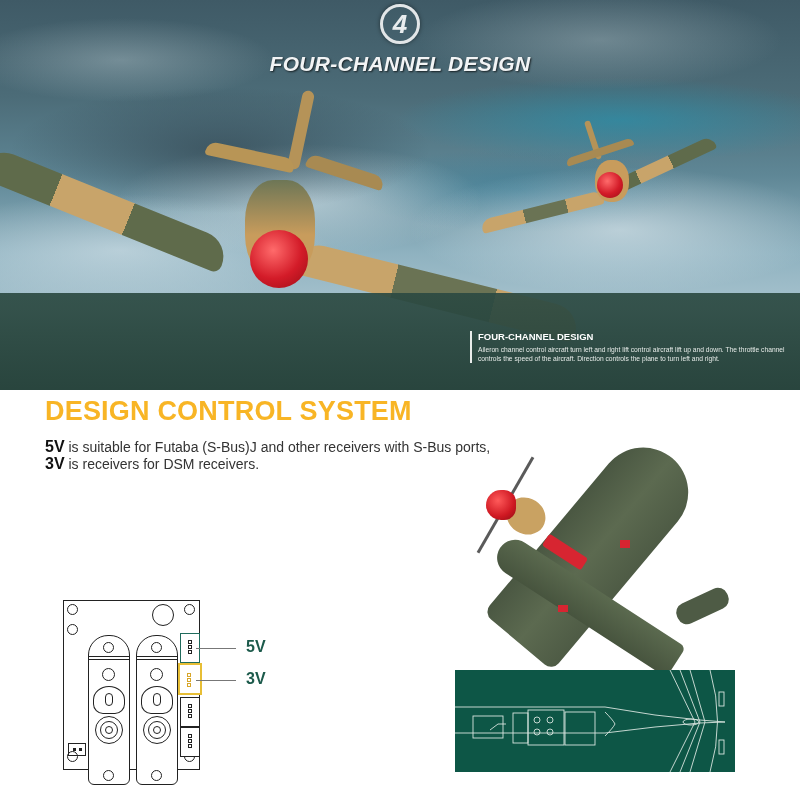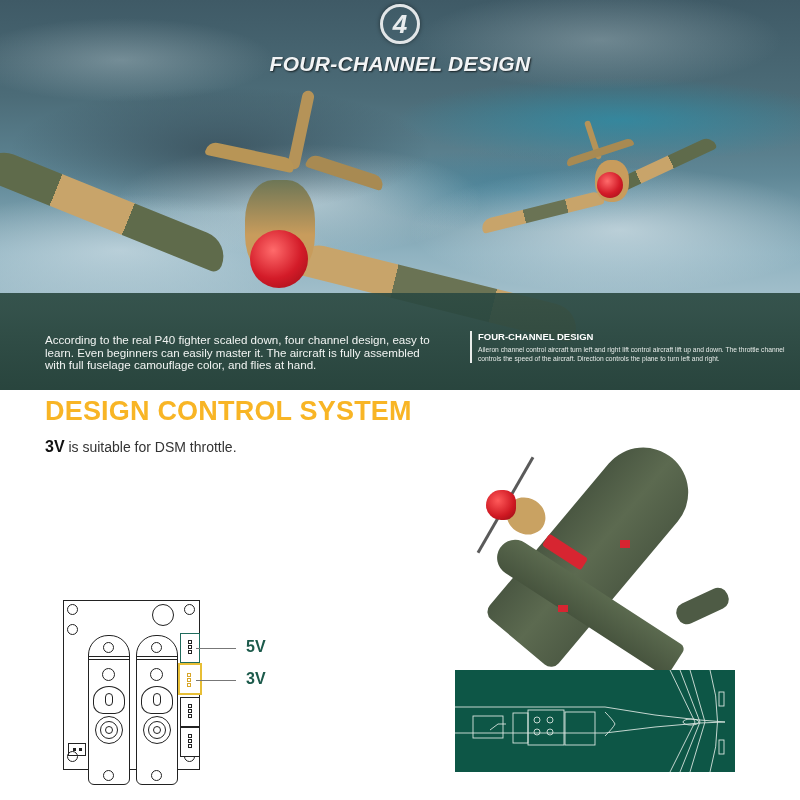--- a/index.html
+++ b/index.html
@@ -143,32 +143,32 @@
     <div class="wing camo-b" style="left:0;top:85px;width:125px;height:14px;transform:rotate(-14deg);"></div>
     <div class="wing camo-a" style="left:120px;top:40px;width:120px;height:14px;transform:rotate(-25deg);"></div>
     <div class="fin" style="left:110px;top:0;width:6px;height:40px;border-radius:3px;transform:rotate(-18deg);"></div>
     <div class="wing" style="left:85px;top:28px;width:70px;height:8px;background:#a88a52;transform:rotate(-18deg);"></div>
     <div class="cowl" style="left:115px;top:40px;width:34px;height:42px;border-radius:45%;"></div>
     <div class="spinner" style="left:117px;top:52px;width:26px;height:26px;"></div>
   </div>
 
   <div class="hero-band"></div>
 
-  <div class="hero-left-text">According to the real P40 fighter scaled down, four channel design, easy to learn. Even beginners can easily master it. The aircraft is fully assembled with full fuselage camouflage color, and flies at hand.</div>
 
   <div class="hero-right">
     <div class="hero-right-title">FOUR-CHANNEL DESIGN</div>
     <div class="hero-right-text">Aileron channel control aircraft turn left and right lift control aircraft lift up and down. The throttle channel controls the speed of the aircraft. Direction controls the plane to turn left and right.</div>
   </div>
 </div>
 
 <div class="fcs-title">DESIGN CONTROL SYSTEM</div>
 
 <div class="fcs-text">
-  <div><b>3V</b><span> is suitable for DSM throttle.</span></div>
+  <div><b>5V</b><span> is suitable for Futaba (S-Bus)J and other receivers with S-Bus ports,</span></div>
+  <div><b>3V</b><span> is receivers for DSM receivers.</span></div>
 </div>
 
 <div class="board">
   <div class="hole" style="left:3px;top:3px;"></div>
   <div class="hole" style="left:3px;top:23px;"></div>
   <div class="hole big" style="left:88px;top:3px;"></div>
   <div class="hole" style="left:120px;top:3px;"></div>
   <div class="hole" style="left:3px;top:150px;"></div>
   <div class="hole" style="left:120px;top:150px;"></div>
 

